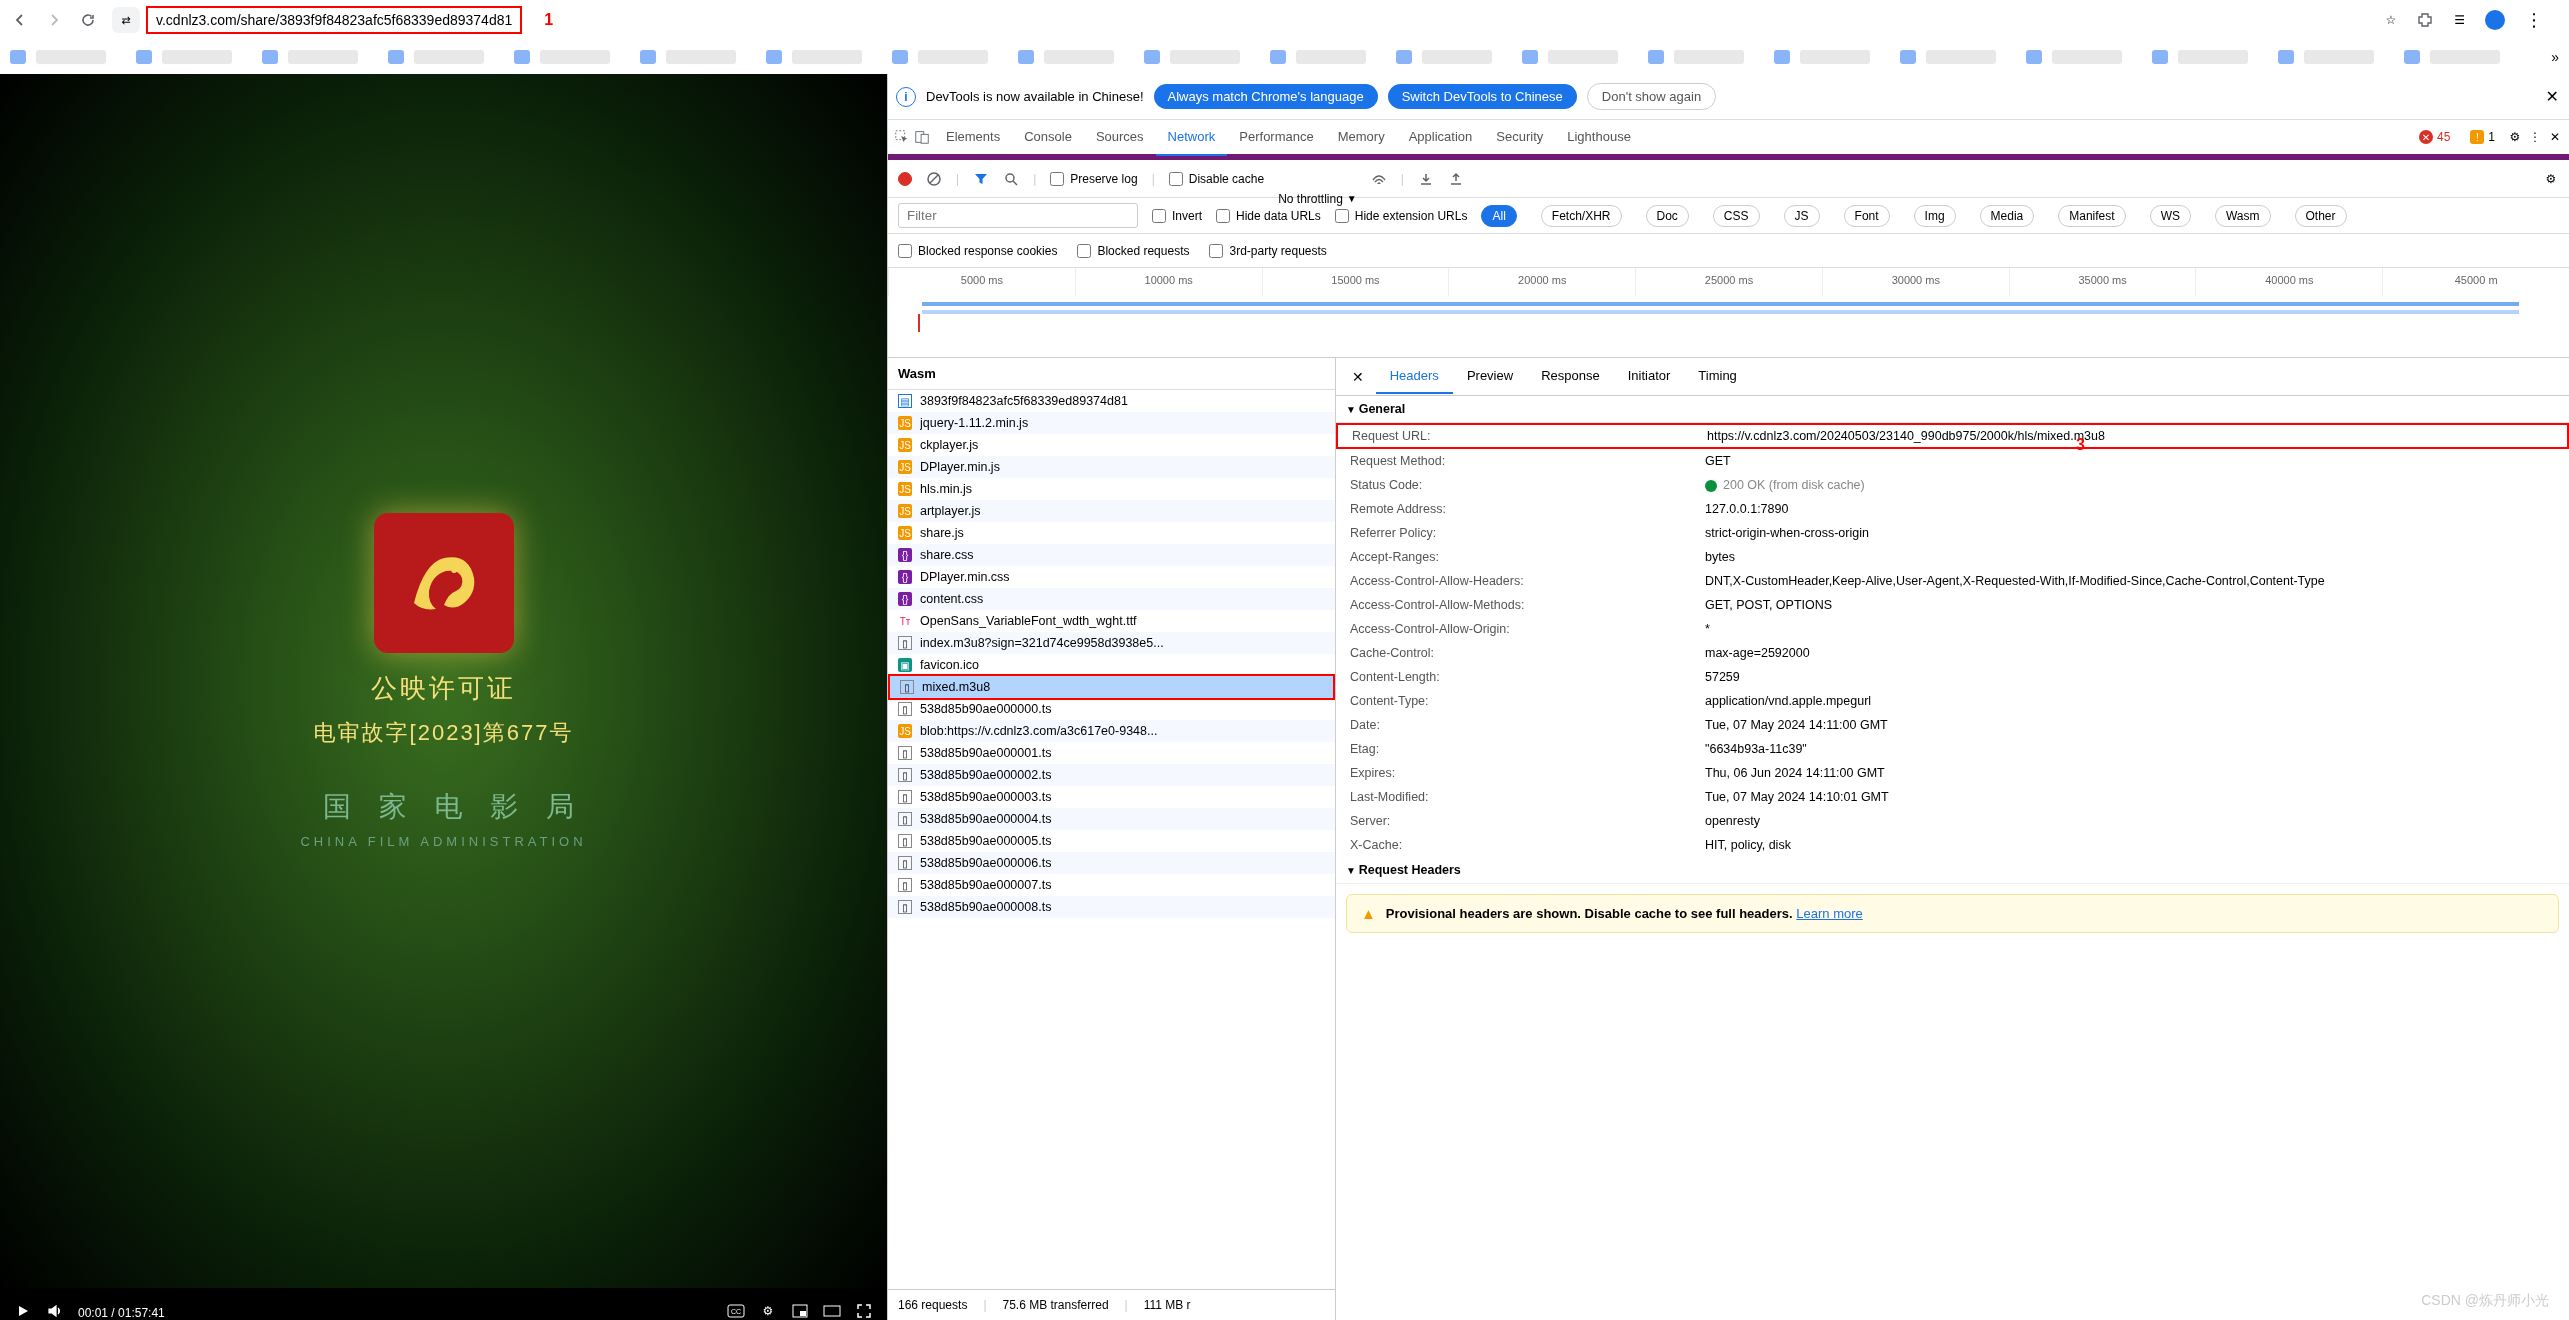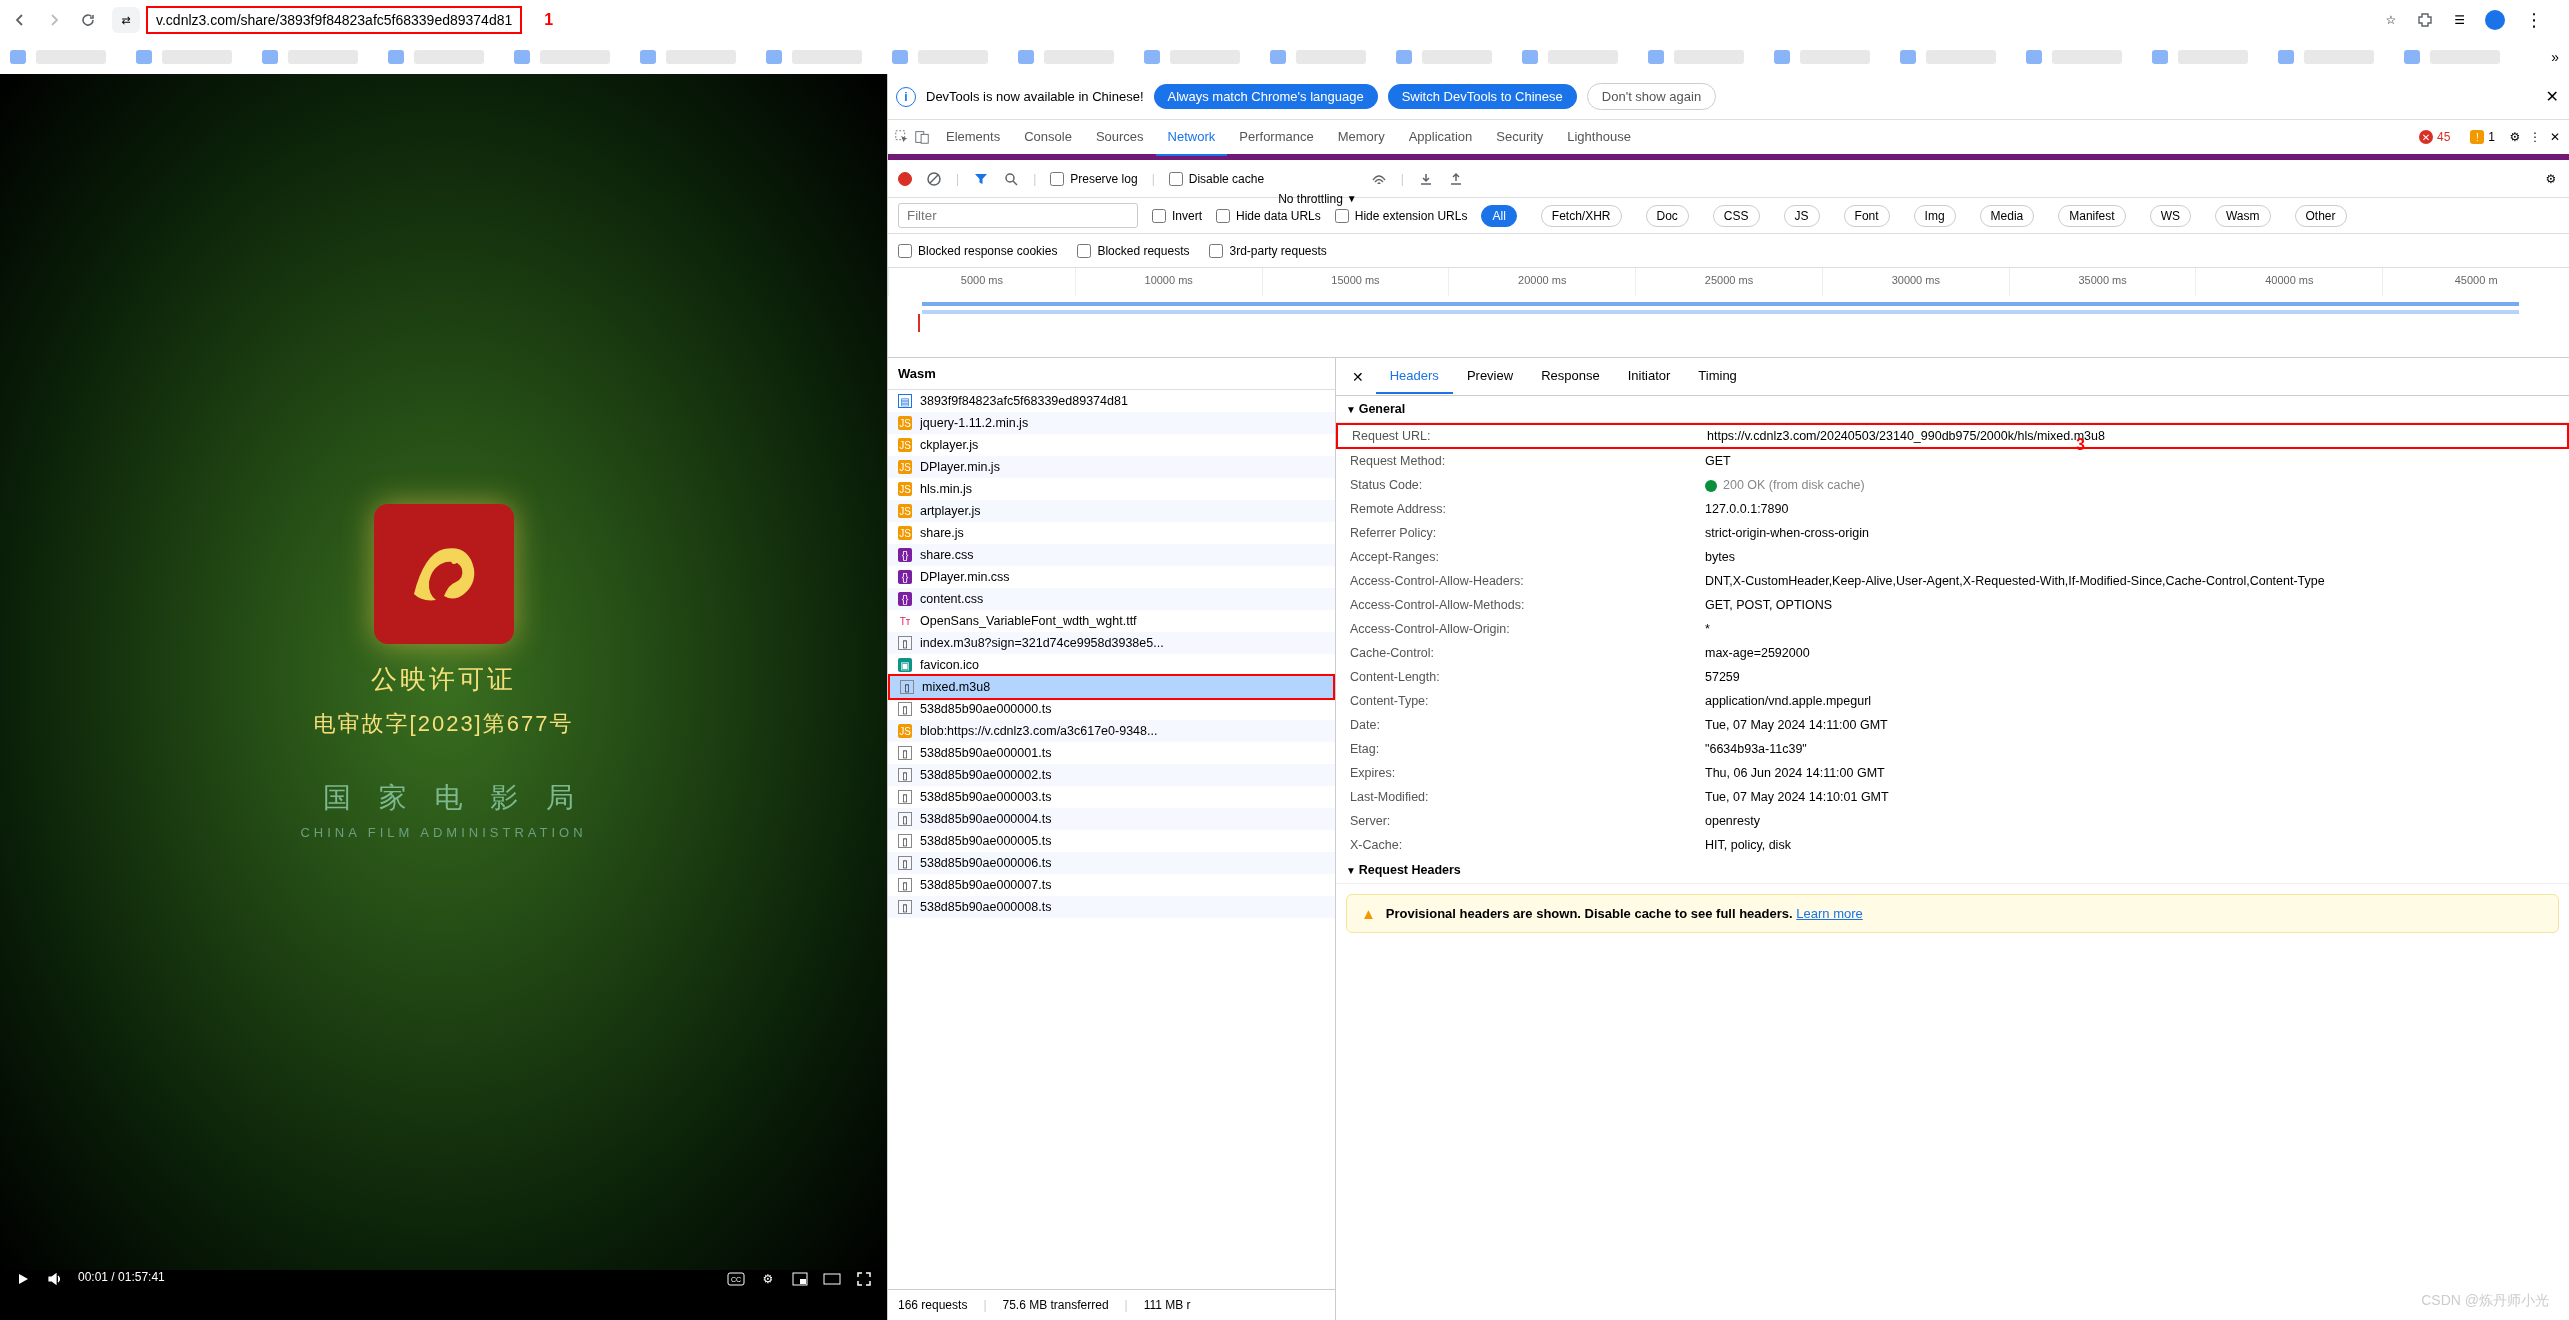--- a/index.html
+++ b/index.html
@@ -25,21 +25,21 @@
 
 
 .video-panel { width: 887px; background: #000; position: relative; display: flex; flex-direction: column; }
 .video-area { flex: 1; position: relative; background: radial-gradient(ellipse at center, #3a7020 0%, #0a2008 70%, #000 100%); display: flex; flex-direction: column; align-items: center; justify-content: center; }
 .dragon-box { width: 140px; height: 140px; background: #b8191b; border-radius: 14px; display: flex; align-items: center; justify-content: center; margin-bottom: 18px; box-shadow: 0 0 30px rgba(255,220,80,0.5); }
 .dragon { width: 100px; height: 100px; }
 .cn-title { color: #f7e07b; font-size: 26px; margin-bottom: 12px; letter-spacing: 3px; }
 .cn-sub { color: #f7e07b; font-size: 22px; margin-bottom: 40px; letter-spacing: 2px; }
 .cn-admin { color: #7db890; font-size: 28px; letter-spacing: 10px; margin-bottom: 8px; margin-left: 20px; }
 .cn-admin-en { color: #6aa080; font-size: 13px; letter-spacing: 4px; }
-.video-controls { height: 50px; background: #000; display: flex; align-items: flex-start; padding: 0 14px; gap: 14px; color: #fff; }
+.video-controls { height: 32px; background: #000; display: flex; align-items: flex-end; padding: 0 14px; gap: 14px; color: #fff; }
 .vc-btn { width: 18px; height: 18px; display: flex; align-items: center; justify-content: center; }
 .vc-time { font-size: 12px; }
 .vc-spacer { flex: 1; }
 
 
 .devtools { flex: 1; display: flex; flex-direction: column; border-left: 1px solid #ccc; background: #fff; }
 .dt-infobar { display: flex; align-items: center; height: 46px; padding: 0 10px 0 8px; gap: 10px; border-bottom: 1px solid #ddd; }
 .info-i { width: 20px; height: 20px; border: 1.5px solid #1a73e8; border-radius: 50%; color: #1a73e8; display: flex; align-items: center; justify-content: center; font-size: 12px; font-weight: bold; }
 .pill { padding: 5px 14px; border-radius: 14px; font-size: 13px; color: #fff; }
 .pill.blue { background: #1a73e8; }

